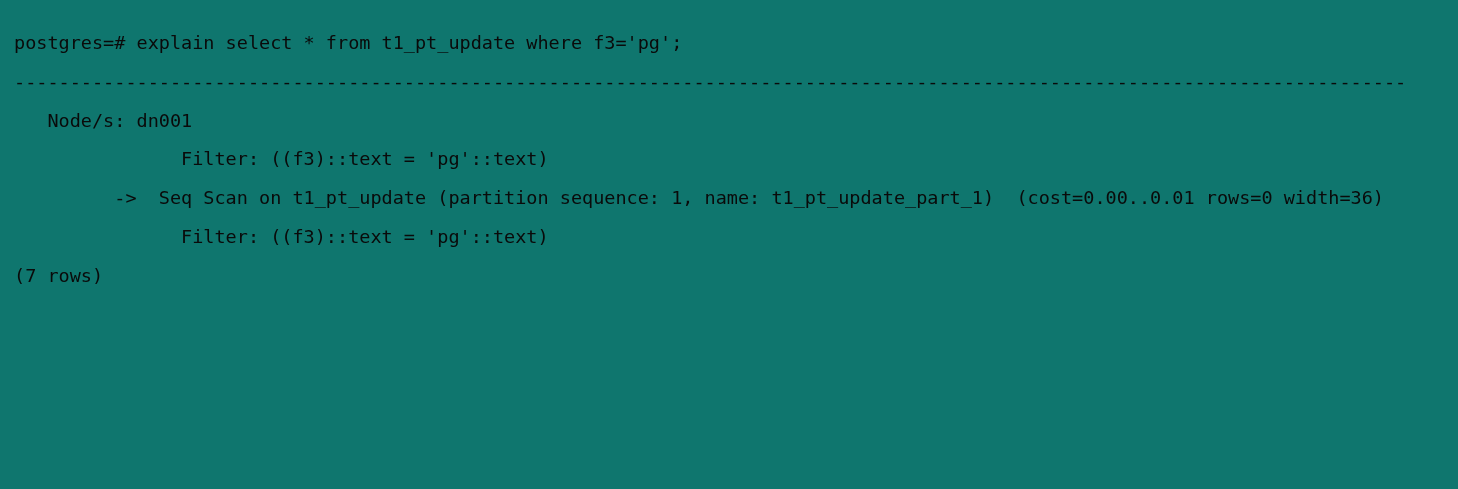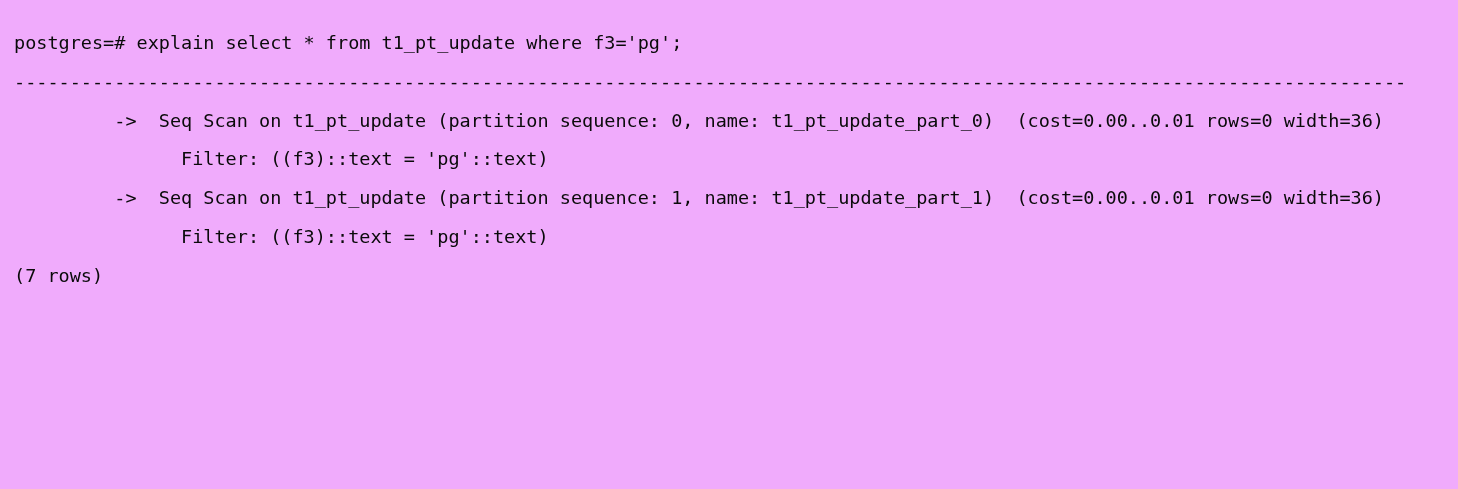--- a/index.html
+++ b/index.html
@@ -11,21 +11,21 @@
   body {
     width: 1458px;
     height: 489px;
     overflow: hidden;
     font-family: "DejaVu Sans Mono", "Liberation Mono", monospace;
   }
   #terminal {
     box-sizing: border-box;
     width: 1458px;
     height: 489px;
-    background: #f0abfc;
+    background: #0f766e;
     padding: 24px 0 0 14px;
   }
   .line {
     font-family: "DejaVu Sans Mono", "Liberation Mono", monospace;
     font-size: 18.5px;
     line-height: 38.8px;
     height: 38.8px;
     color: #0a0a0a;
     white-space: pre;
     letter-spacing: 0px;
@@ -40,23 +40,23 @@
 <body>
 
 <div id="terminal">
 
   <div class="line">postgres=# explain select * from t1_pt_update where f3='pg';</div>
 
 
   <div class="line rule">-----------------------------------------------------------------------------------------------------------------------------</div>
 
 
+  <div class="line">   Node/s: dn001</div>
 
 
-  <div class="line">         -&gt;  Seq Scan on t1_pt_update (partition sequence: 0, name: t1_pt_update_part_0)  (cost=0.00..0.01 rows=0 width=36)</div>
 
   <div class="line">               Filter: ((f3)::text = 'pg'::text)</div>
 
   <div class="line">         -&gt;  Seq Scan on t1_pt_update (partition sequence: 1, name: t1_pt_update_part_1)  (cost=0.00..0.01 rows=0 width=36)</div>
 
   <div class="line">               Filter: ((f3)::text = 'pg'::text)</div>
 
   <div class="line">(7 rows)</div>
 
 </div>

